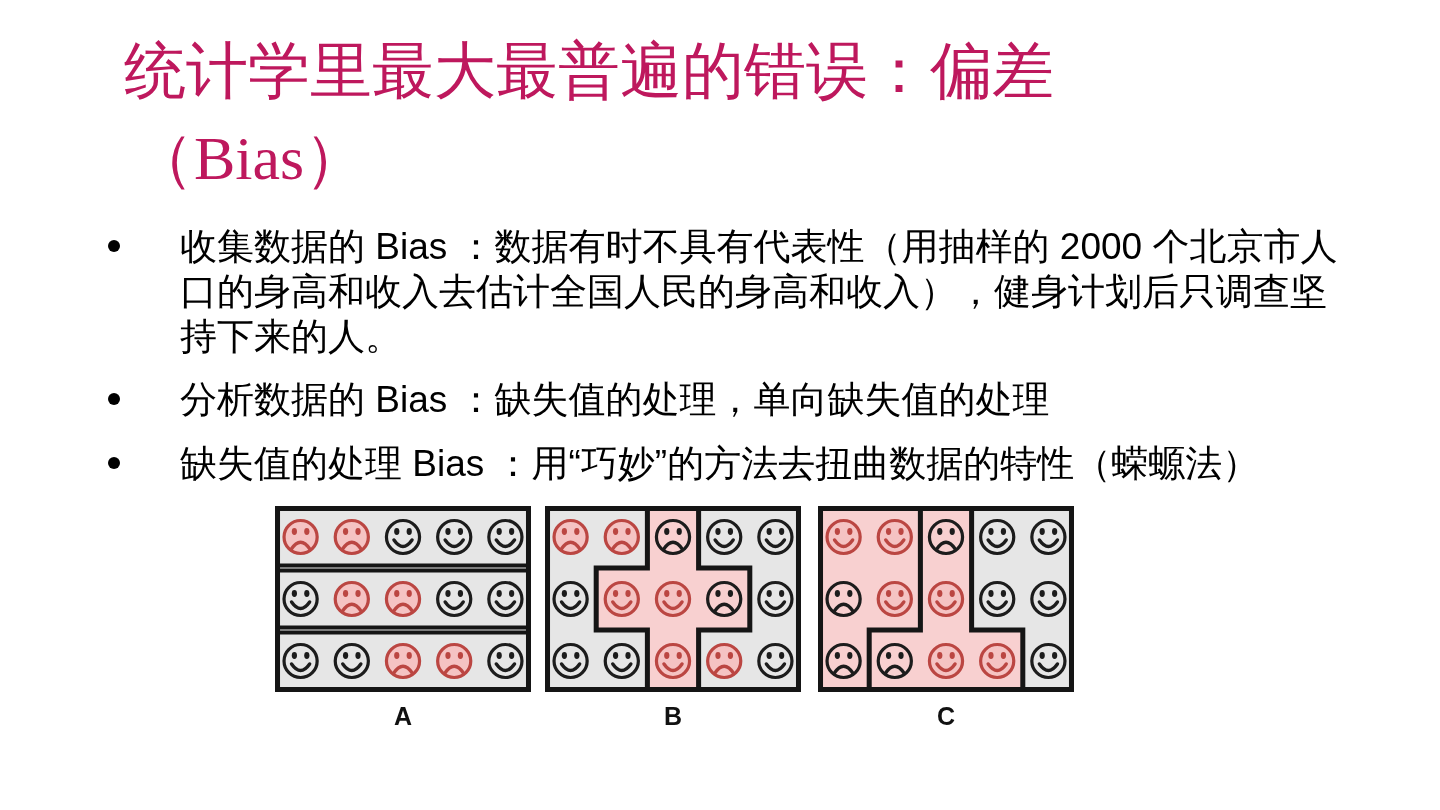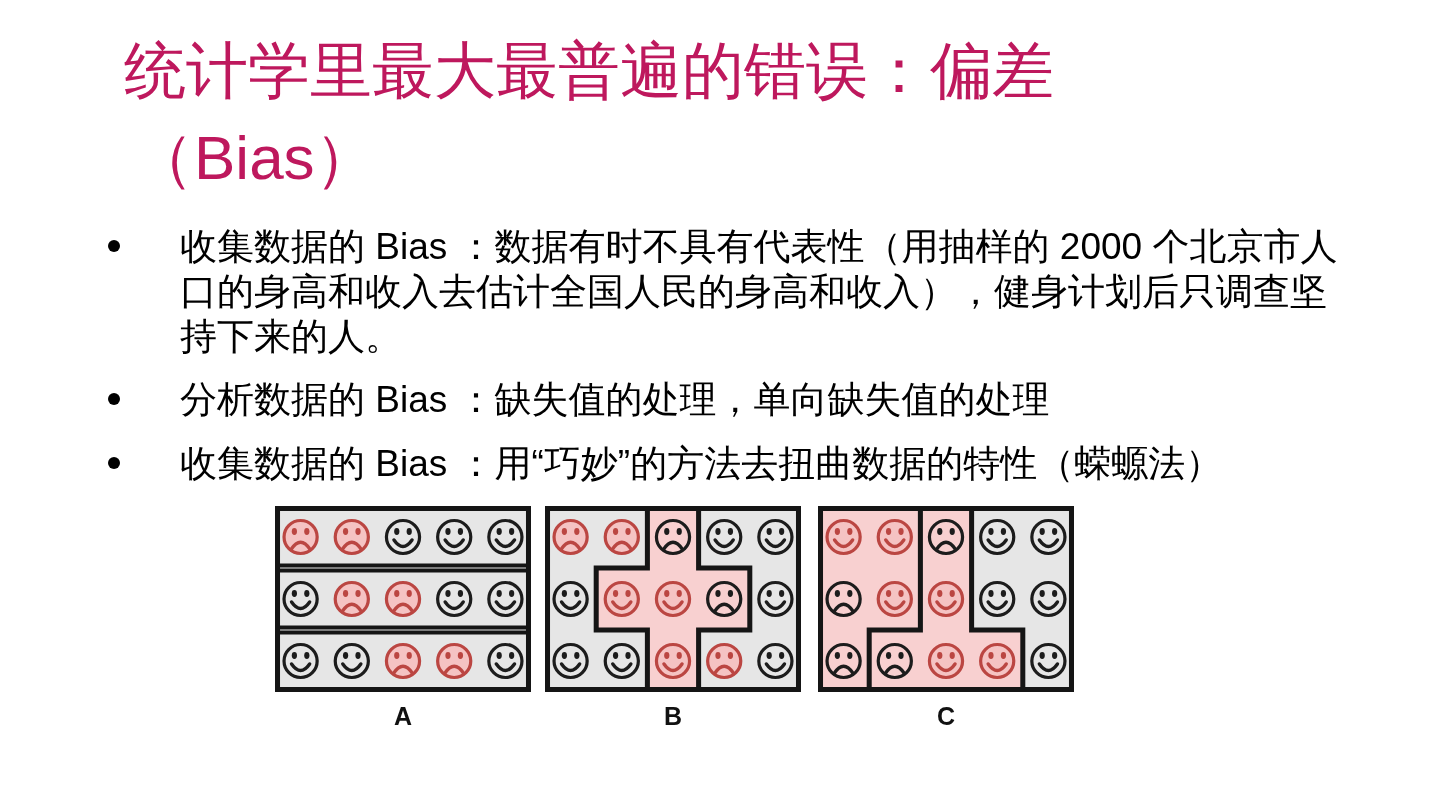--- a/index.html
+++ b/index.html
@@ -4,21 +4,21 @@
 <style>
   html,body{margin:0;padding:0;background:#ffffff;}
   .slide{
     position:relative;width:1440px;height:810px;background:#ffffff;
     overflow:hidden;font-family:"Liberation Sans","DejaVu Sans",sans-serif;color:#000;
   }
   .title{
     position:absolute;left:108px;top:28px;width:1280px;
     font-size:62px;line-height:1.4;font-weight:400;color:#be185d;margin-left:16px;
   }
-  .title .t2{padding-left:8px;}
+  .title .t2{padding-left:8px;font-family:Liberation Serif, serif;}
   .bullets{position:absolute;left:106px;top:224px;width:1238px;}
   .bullet{display:flex;align-items:flex-start;margin-bottom:18px;gap:48px;}
   .bullet .dot{
     flex:0 0 auto;width:12px;height:12px;border-radius:50%;
     background:#000;margin:16px 12px 0 2px;
   }
   .bullet .btext{font-size:37px;line-height:1.22;color:#000;}
   .panel{position:absolute;top:506px;width:256px;height:186px;}
   #panelA{left:275px;}
   #panelB{left:545px;}
@@ -49,21 +49,21 @@
     <div class="bullet">
       <span class="dot"></span>
       <span class="btext">收集数据的 Bias ：数据有时不具有代表性（用抽样的 2000 个北京市人口的身高和收入去估计全国人民的身高和收入），健身计划后只调查坚持下来的人。</span>
     </div>
     <div class="bullet">
       <span class="dot"></span>
       <span class="btext">分析数据的 Bias ：缺失值的处理，单向缺失值的处理</span>
     </div>
     <div class="bullet">
       <span class="dot"></span>
-      <span class="btext">收集数据的 Bias ：用“巧妙”的方法去扭曲数据的特性（蝾螈法）</span>
+      <span class="btext">缺失值的处理 Bias ：用“巧妙”的方法去扭曲数据的特性（蝾螈法）</span>
     </div>
   </div>
 
   <svg class="panel" id="panelA" viewBox="0 0 255 186" preserveAspectRatio="none">
     <rect class="pbg" x="0" y="0" width="255" height="186"></rect>
     <rect class="prow" x="2.5" y="2.5" width="250" height="57"></rect>
     <rect class="prow" x="2.5" y="64.5" width="250" height="57"></rect>
     <rect class="prow" x="2.5" y="126.5" width="250" height="57"></rect>
     <rect class="pframe" x="2.5" y="2.5" width="250" height="181"></rect>
     <g>

